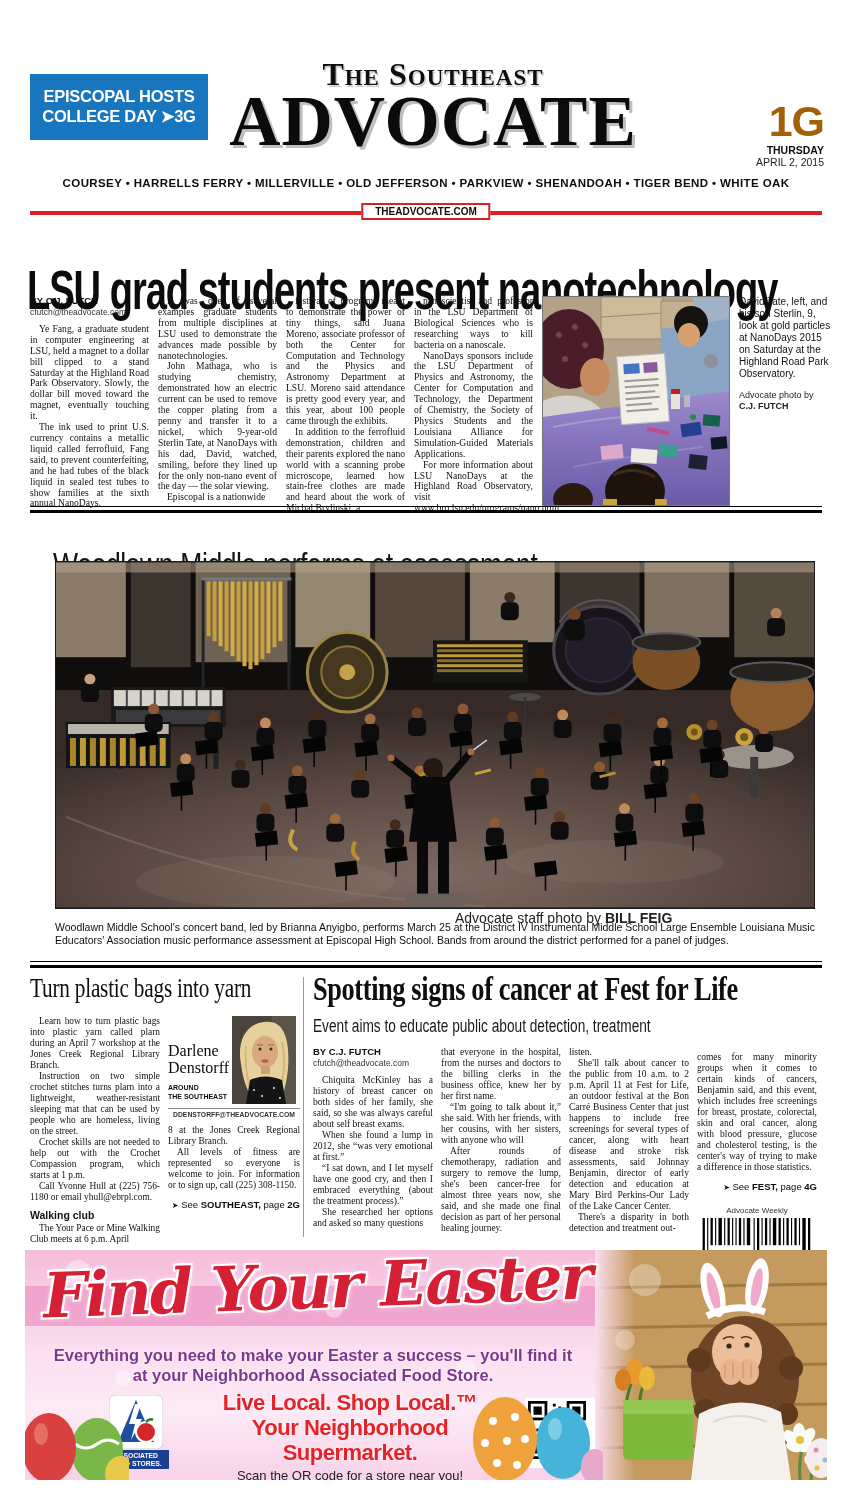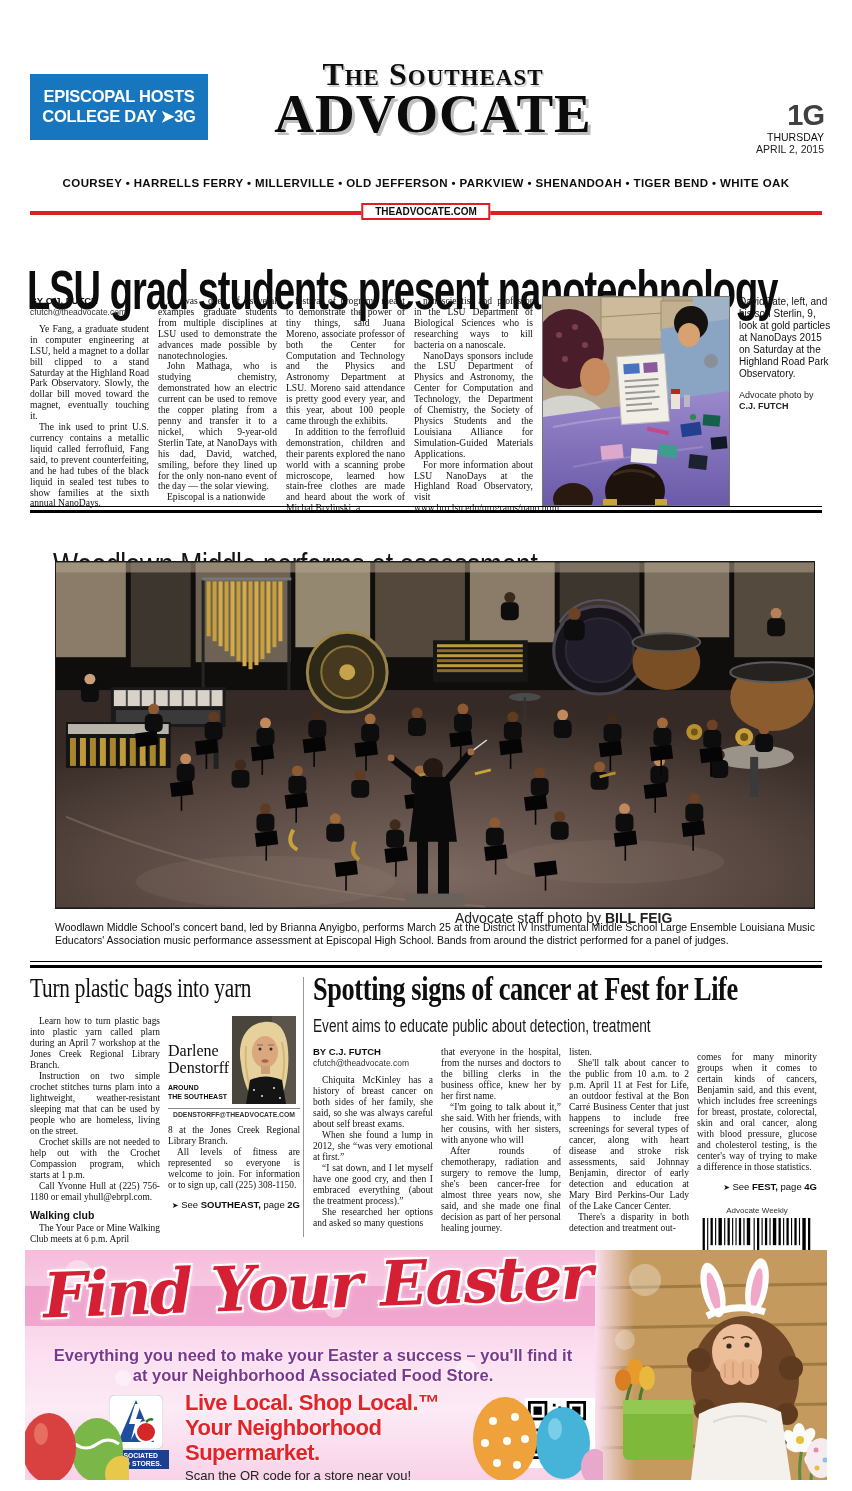--- a/index.html
+++ b/index.html
@@ -10,25 +10,25 @@
   
   .promo{left:30px;top:74px;width:178px;height:66px;background:#1776bd;color:#fff;
          display:flex;flex-direction:column;justify-content:center;align-items:center;
          font-family:"Liberation Sans",sans-serif;font-weight:bold;font-size:16.5px;line-height:1.2;
          letter-spacing:-.3px;text-align:center}
   .masthead{left:198px;top:56px;width:470px;text-align:center}
   .mtop{font-weight:bold;font-size:23px;letter-spacing:1px;color:#0e0e0e;text-shadow:1.5px 1.5px 0 #cfcfcf}
   .mtop span{display:inline-block;text-transform:uppercase}
   .mtop span::first-letter{font-size:32px}
   .mtop .w1{margin-right:9px}
-  .mname{font-weight:bold;font-size:55px;line-height:.92;letter-spacing:1px;color:#0b0b0b;
+  .mname{font-weight:bold;font-size:71px;line-height:.92;letter-spacing:1px;color:#0b0b0b;
          text-shadow:3px 3px 0 #bfbfbf;margin-top:-4px}
   .edition{left:716px;top:102px;width:108px;text-align:right;font-family:"Liberation Sans",sans-serif}
-  .ed-pg{font-size:29px;font-weight:900;letter-spacing:-1px;line-height:.9;color:#404040}
-  .ed-day{font-size:10.5px;font-weight:normal;margin-top:3px;color:#0d0d0d}
+  .ed-pg{font-size:43px;font-weight:900;letter-spacing:-1px;line-height:.9;color:#a16207}
+  .ed-day{font-size:10.5px;font-weight:bold;margin-top:3px;color:#0d0d0d}
   .ed-date{font-size:10.5px;color:#222}
   .communities{left:0;top:177px;width:852px;text-align:center;font-family:"Liberation Sans",sans-serif;
                font-weight:bold;font-size:11.5px;letter-spacing:.4px;color:#0d0d0d}
   .redrule{left:30px;top:211px;width:792px;height:4px;background:#d92125}
   .sitebox{position:absolute;left:50%;top:-8px;transform:translateX(-50%);background:#fff;
            border:2px solid #d92125;padding:1px 12px;font-family:"Liberation Sans",sans-serif;
            font-size:10px;font-weight:bold;white-space:nowrap;color:#0d0d0d}
 
   
   .mainhead{left:27px;top:223px;width:1175px;font-family:"Liberation Sans",sans-serif;font-weight:800;
@@ -103,21 +103,21 @@
   .adtitle{position:absolute;left:18px;top:0px;width:540px;font-family:"DejaVu Serif",serif;
            font-style:italic;font-weight:bold;font-size:62px;color:#d41f35;transform:rotate(-2deg);
            text-shadow:-2px -2px 0 #fff,2px -2px 0 #fff,-2px 2px 0 #fff,2px 2px 0 #fff,0 0 6px #fff;
            white-space:nowrap;letter-spacing:-2px}
   .adtag{position:absolute;left:18px;top:95px;width:540px;text-align:center;color:#7b3890;
          font-family:"Liberation Sans",sans-serif;font-weight:bold;font-size:16.5px;line-height:20px;
          text-shadow:0 0 3px #fff}
   .adlogo{position:absolute;left:78px;top:145px;width:66px;text-align:center}
   .adlogotext{background:#1d3f8f;color:#fff;font-family:"Liberation Sans",sans-serif;font-weight:bold;
               font-size:6.8px;line-height:7.5px;padding:2px 1px;margin-top:-3px}
-  .adslogans{position:absolute;left:160px;top:140px;width:330px;}
+  .adslogans{position:absolute;left:160px;top:140px;width:330px;text-align:center}
   .sl1,.sl2{font-family:"Liberation Sans",sans-serif;font-weight:bold;font-size:22px;line-height:25px;
             color:#e32328;text-shadow:0 0 3px #fff;letter-spacing:-.5px}
   .slqr{font-family:"Liberation Sans",sans-serif;font-size:13px;color:#222;margin-top:3px}
   .adqr{position:absolute;left:500px;top:148px;width:64px;height:64px;background:#fff;padding:3px}
   .adgirl{position:absolute;right:0;top:0;width:232px;height:230px}
   .adeggsL{position:absolute;left:-6px;bottom:-8px;width:110px;height:110px}
   .adeggsM{position:absolute;left:438px;bottom:-6px;width:140px;height:105px}
 </style>
 </head>
 <body>

